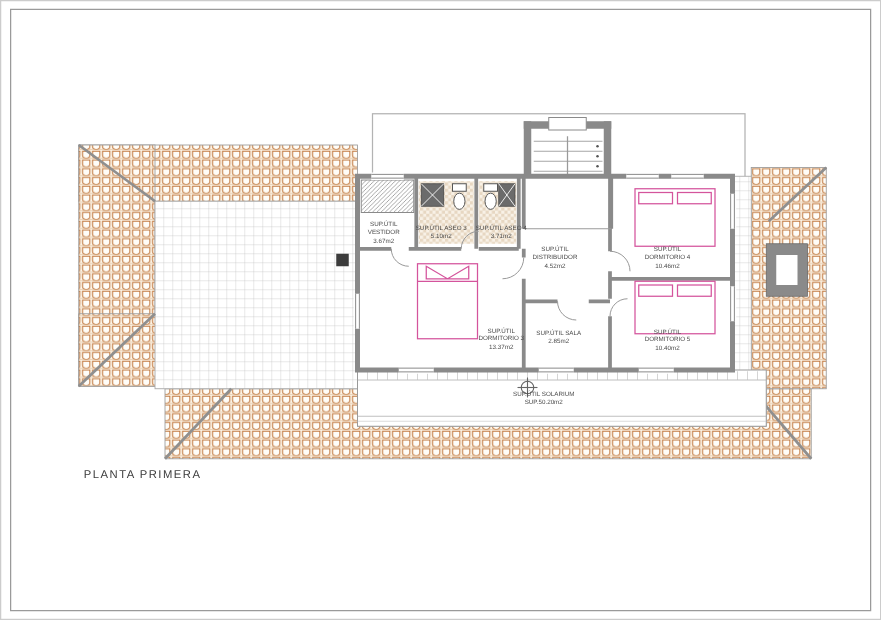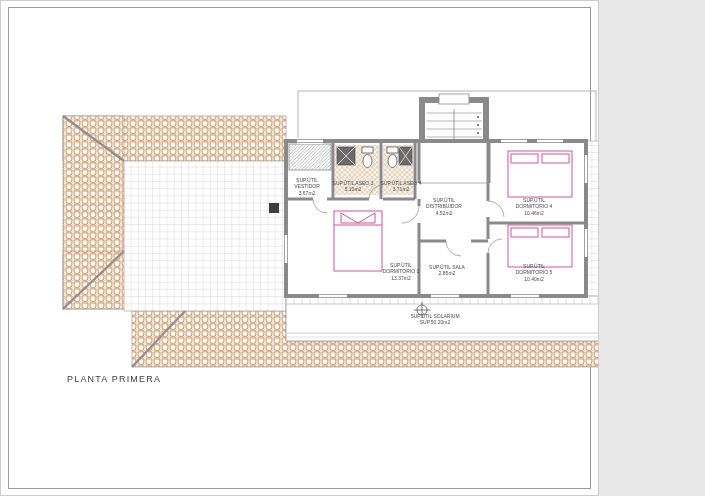--- a/index.html
+++ b/index.html
@@ -1,17 +1,17 @@
 <!DOCTYPE html>
 <html><head>
 <meta charset="utf-8">
 <style>
   html,body{margin:0;padding:0;background:#e8e8e8;}
   .canvas{
-    position:relative;width:599px;height:496px;background:#ffffff;
+    position:relative;width:705px;height:496px;background:#ffffff;
     font-family:"Liberation Sans","DejaVu Sans",sans-serif;overflow:hidden;
     border:1px solid #cccccc;box-sizing:border-box;
   }
   .frame{
     position:absolute;left:7px;top:6px;right:7px;bottom:6px;
     border:1px solid #9a9a9a;pointer-events:none;
   }
   .plan-svg{position:absolute;left:0;top:0;}
   .room-label{
     position:absolute;font-size:5px;line-height:1.25;color:#4a4a4a;

